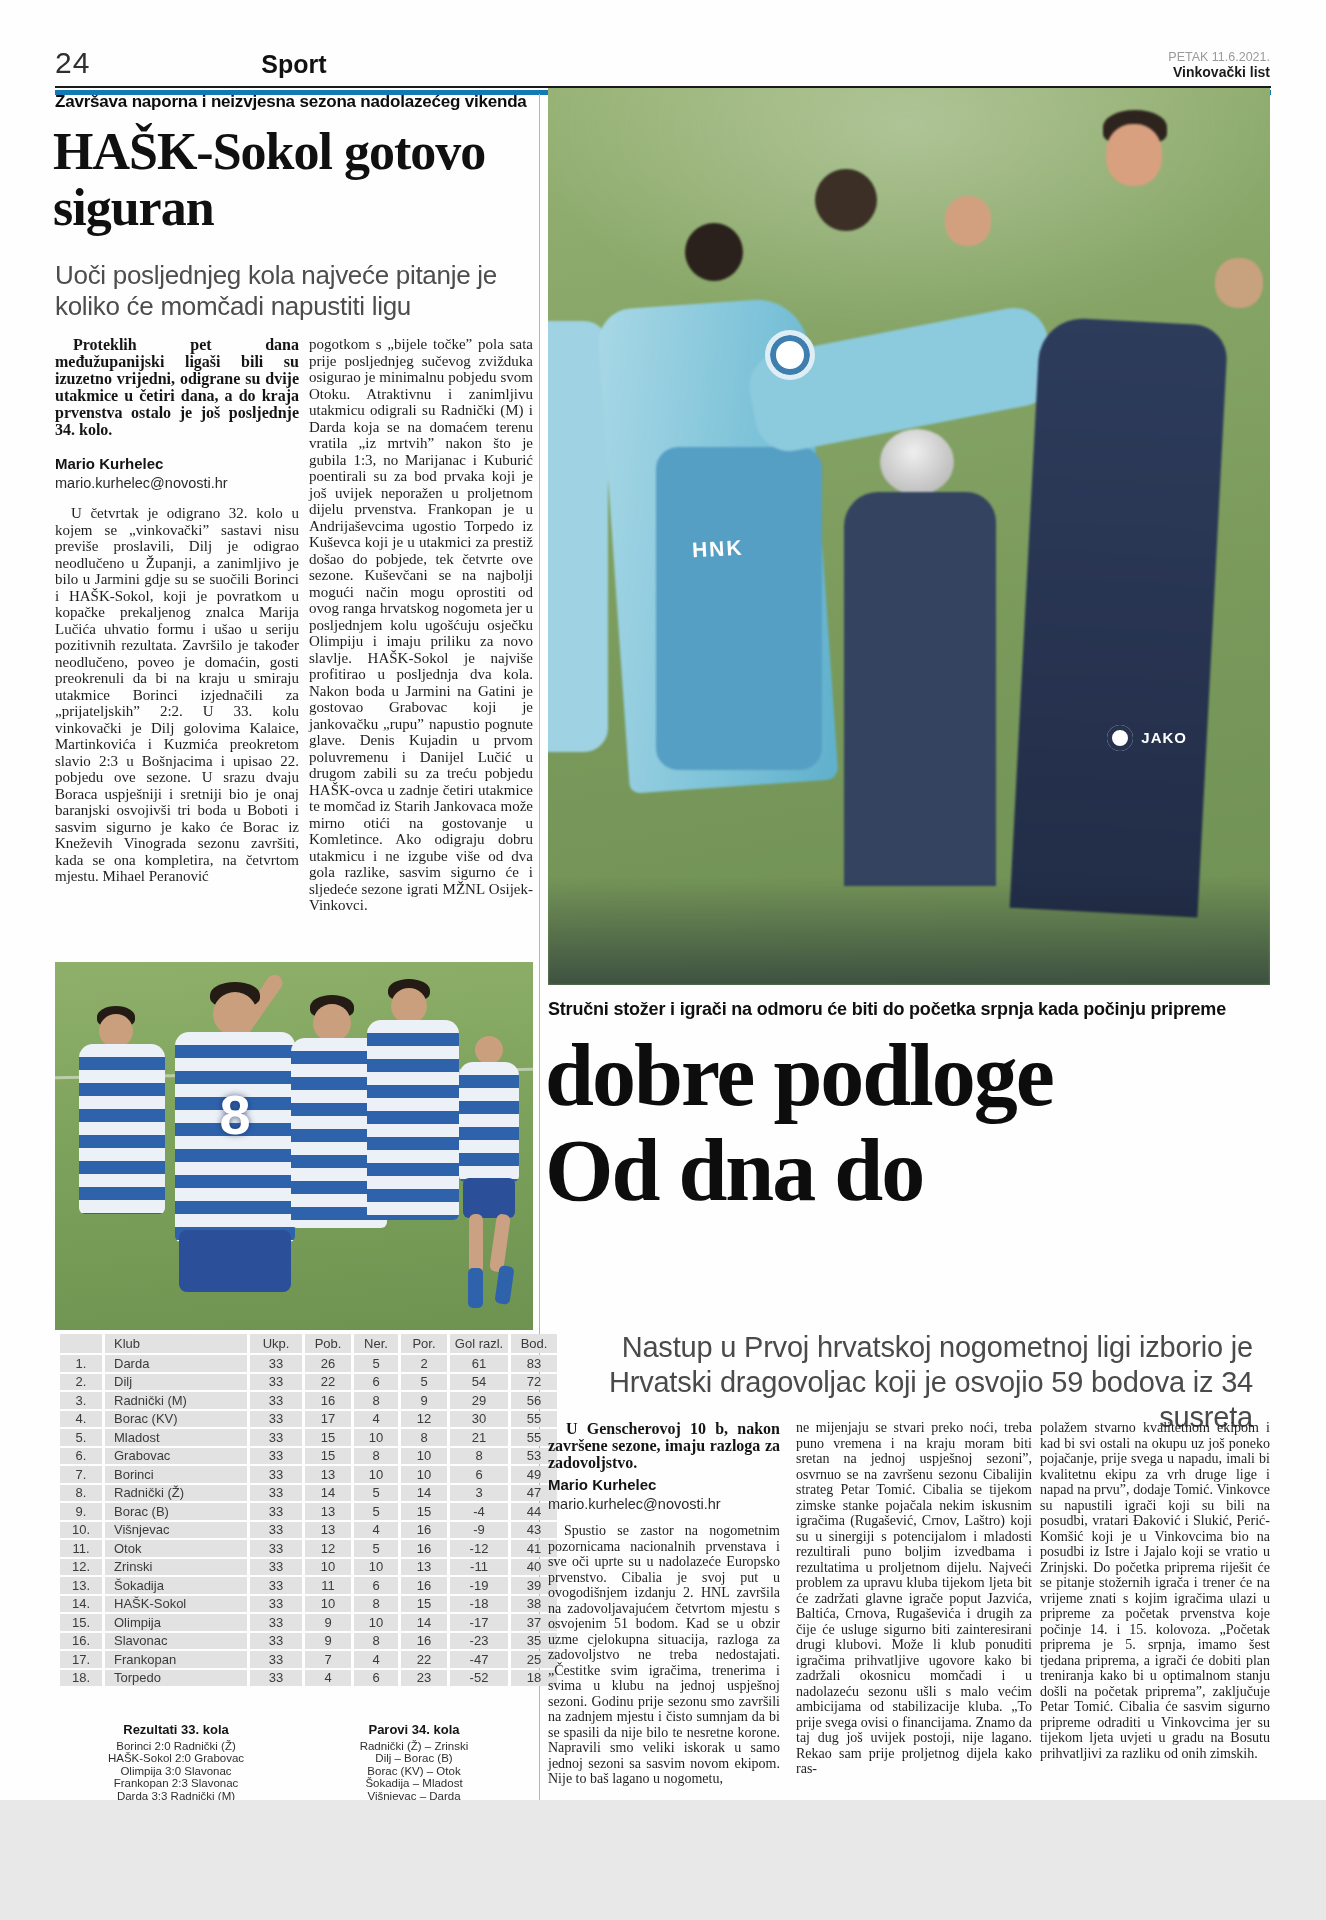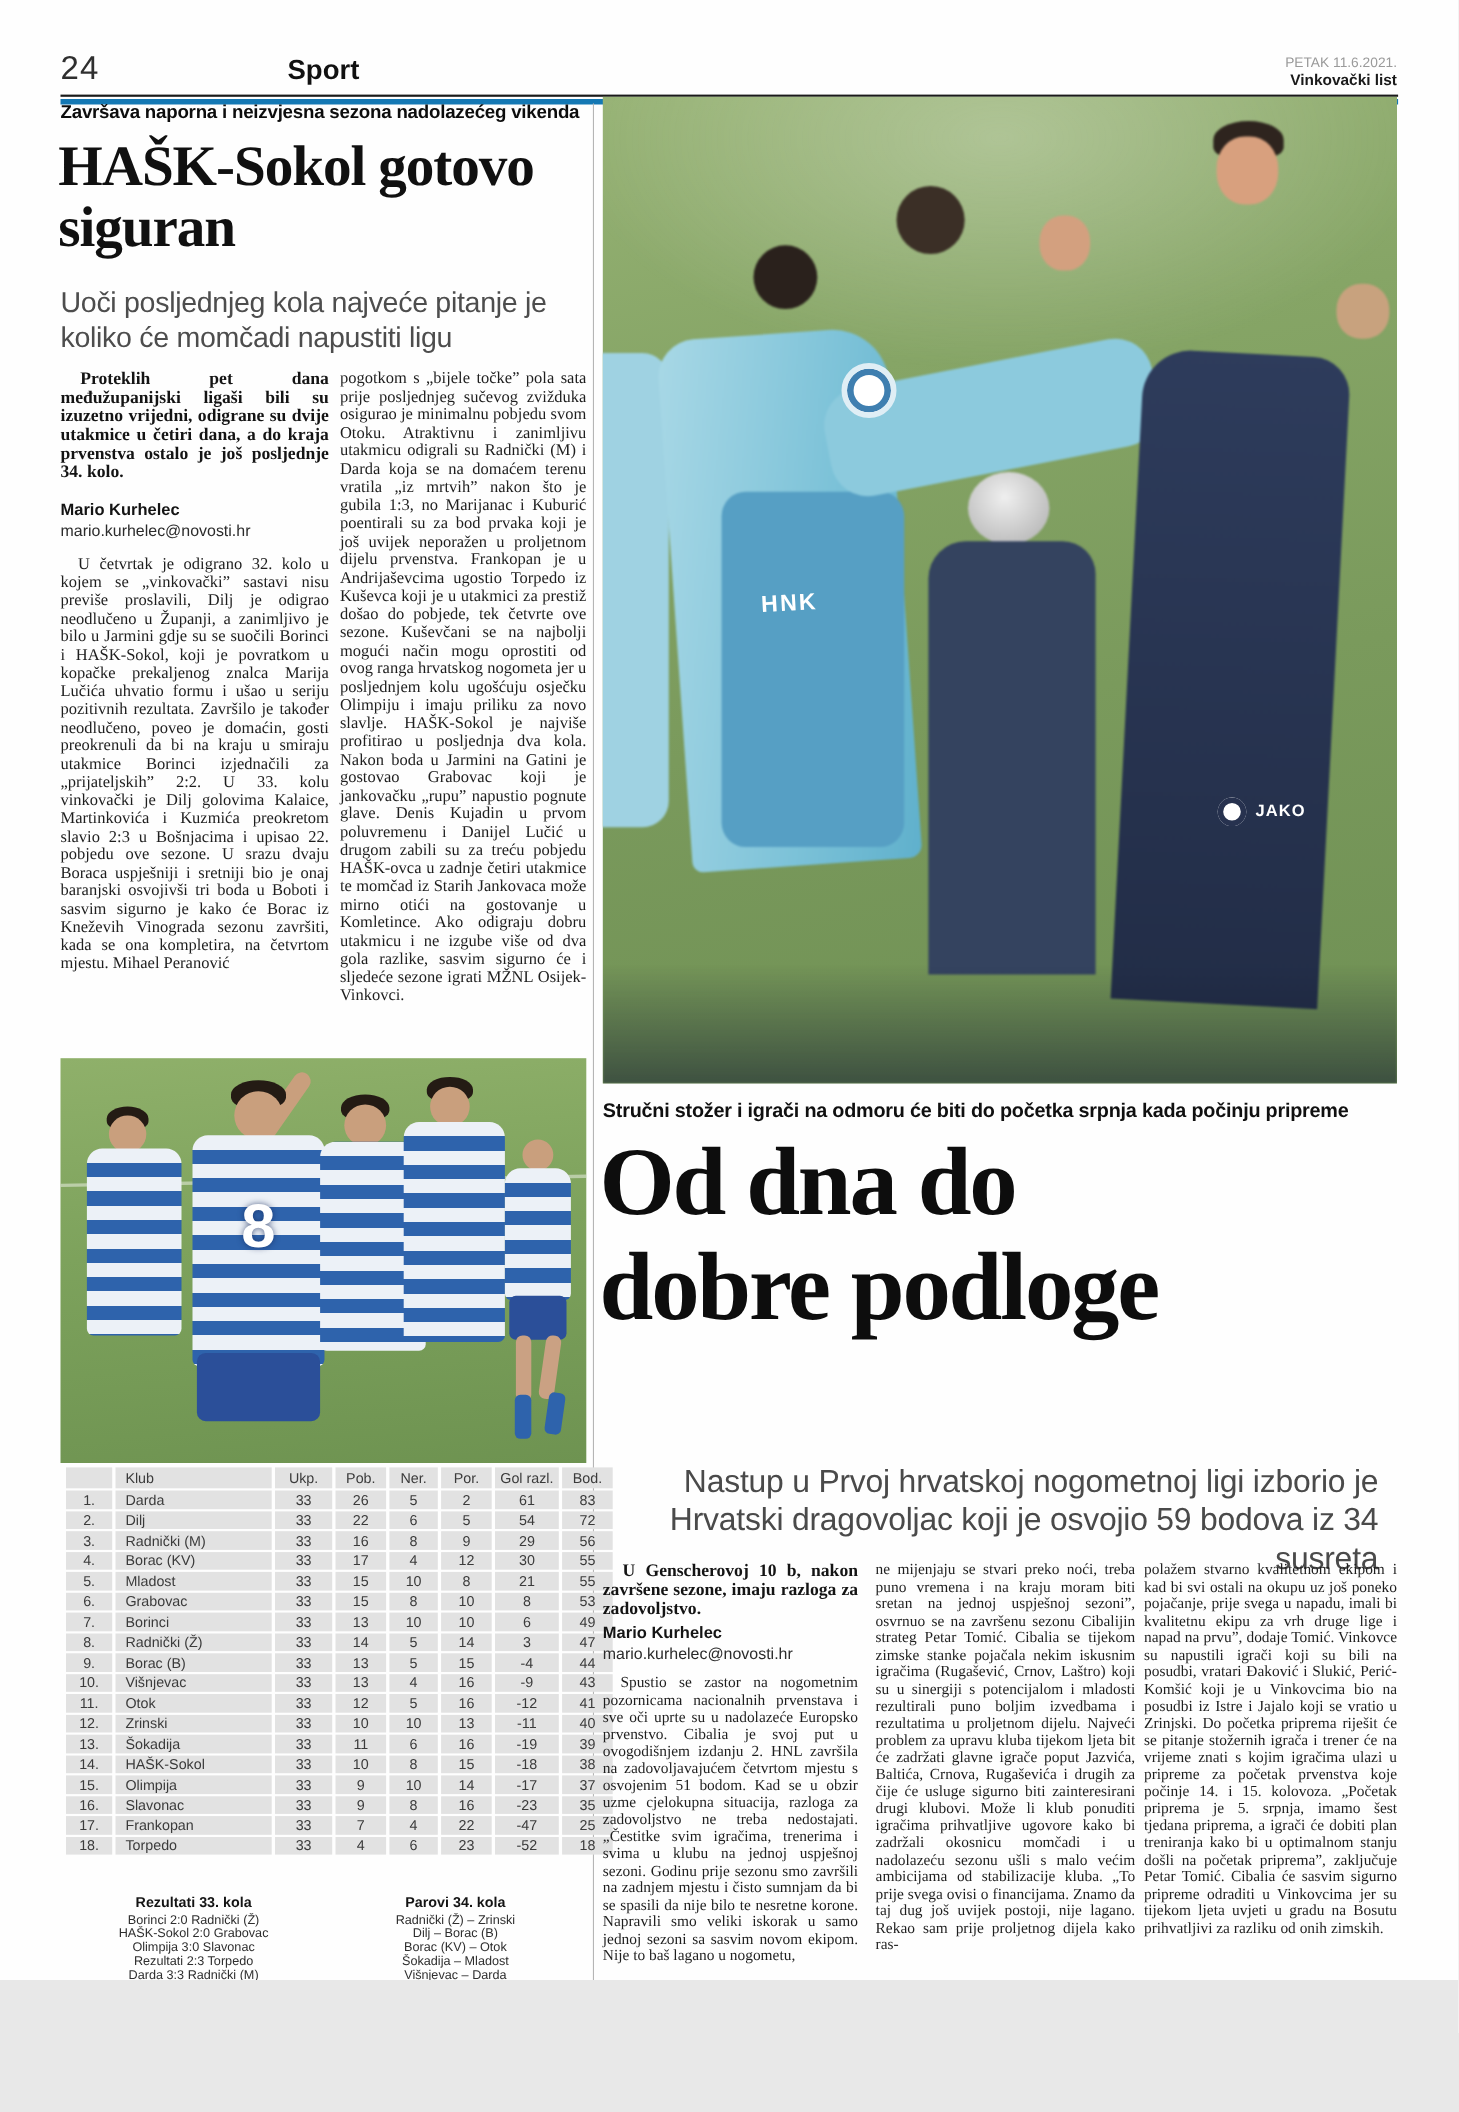--- a/index.html
+++ b/index.html
@@ -382,21 +382,21 @@
       </tbody>
   </table>
 
   <div class="abs results-block">
     <div class="results-col">
       <div class="results-title">Rezultati 33. kola</div>
       <div id="results-list">
           <div class="result-line">Borinci 2:0 Radnički (Ž)</div>
           <div class="result-line">HAŠK-Sokol 2:0 Grabovac</div>
           <div class="result-line">Olimpija 3:0 Slavonac</div>
-          <div class="result-line">Rezultati 2:3 Torpedo</div>
+          <div class="result-line">Frankopan 2:3 Slavonac</div>
           <div class="result-line">Darda 3:3 Radnički (M)</div>
           <div class="result-line">Mladost 4:1 Višnjevac</div>
           <div class="result-line">Otok 1:0 Šokadija</div>
           <div class="result-line">Borac (B) 1:4 Borac (KV)</div>
           <div class="result-line">Zrinski 2:3 Dilj</div>
         </div>
     </div>
     <div class="results-col">
       <div class="results-title">Parovi 34. kola</div>
       <div id="pairs-list">
@@ -432,22 +432,22 @@
       <div class="p1-bottom"></div>
     </div>
     <div class="p1-crest"></div>
     <div class="p1-hnk">HNK</div>
     <div class="p1-jako-dot"></div>
     <div class="p1-jako">JAKO</div>
   </div>
 
   <div class="abs a2-kicker">Stručni stožer i igrači na odmoru će biti do početka srpnja kada počinju pripreme</div>
   <div class="abs a2-headline">
+    <div>dobre podloge</div>
     <div>Od dna do</div>
-    <div>dobre podloge</div>
   </div>
   <div class="abs a2-subhead">Nastup u Prvoj hrvatskoj nogometnoj ligi izborio je Hrvatski dragovoljac koji je osvojio 59 bodova iz 34 susreta</div>
   <div class="abs a2-lead">U Genscherovoj 10 b, nakon završene sezone, imaju razloga za zadovoljstvo.</div>
   <div class="abs a2-byline">Mario Kurhelec</div>
   <div class="abs a2-email">mario.kurhelec@novosti.hr</div>
   <div class="abs body-text a2-body a2-col1">Spustio se zastor na nogometnim pozornicama nacionalnih prvenstava i sve oči uprte su u nadolazeće Europsko prvenstvo. Cibalia je svoj put u ovogodišnjem izdanju 2. HNL završila na zadovoljavajućem četvrtom mjestu s osvojenim 51 bodom. Kad se u obzir uzme cjelokupna situacija, razloga za zadovoljstvo ne treba nedostajati. „Čestitke svim igračima, trenerima i svima u klubu na jednoj uspješnoj sezoni. Godinu prije sezonu smo završili na zadnjem mjestu i čisto sumnjam da bi se spasili da nije bilo te nesretne korone. Napravili smo veliki iskorak u samo jednoj sezoni sa sasvim novom ekipom. Nije to baš lagano u nogometu,</div>
   <div class="abs body-text a2-body a2-col2">ne mijenjaju se stvari preko noći, treba puno vremena i na kraju moram biti sretan na jednoj uspješnoj sezoni”, osvrnuo se na završenu sezonu Cibalijin strateg Petar Tomić. Cibalia se tijekom zimske stanke pojačala nekim iskusnim igračima (Rugašević, Crnov, Laštro) koji su u sinergiji s potencijalom i mladosti rezultirali puno boljim izvedbama i rezultatima u proljetnom dijelu. Najveći problem za upravu kluba tijekom ljeta bit će zadržati glavne igrače poput Jazvića, Baltića, Crnova, Rugaševića i drugih za čije će usluge sigurno biti zainteresirani drugi klubovi. Može li klub ponuditi igračima prihvatljive ugovore kako bi zadržali okosnicu momčadi i u nadolazeću sezonu ušli s malo većim ambicijama od stabilizacije kluba. „To prije svega ovisi o financijama. Znamo da taj dug još uvijek postoji, nije lagano. Rekao sam prije proljetnog dijela kako ras-</div>
   <div class="abs body-text a2-body a2-col3">polažem stvarno kvalitetnom ekipom i kad bi svi ostali na okupu uz još poneko pojačanje, prije svega u napadu, imali bi kvalitetnu ekipu za vrh druge lige i napad na prvu”, dodaje Tomić. Vinkovce su napustili igrači koji su bili na posudbi, vratari Đaković i Slukić, Perić-Komšić koji je u Vinkovcima bio na posudbi iz Istre i Jajalo koji se vratio u Zrinjski. Do početka priprema riješit će se pitanje stožernih igrača i trener će na vrijeme znati s kojim igračima ulazi u pripreme za početak prvenstva koje počinje 14. i 15. kolovoza. „Početak priprema je 5. srpnja, imamo šest tjedana priprema, a igrači će dobiti plan treniranja kako bi u optimalnom stanju došli na početak priprema”, zaključuje Petar Tomić. Cibalia će sasvim sigurno pripreme odraditi u Vinkovcima jer su tijekom ljeta uvjeti u gradu na Bosutu prihvatljivi za razliku od onih zimskih.</div>
 
 </div>

